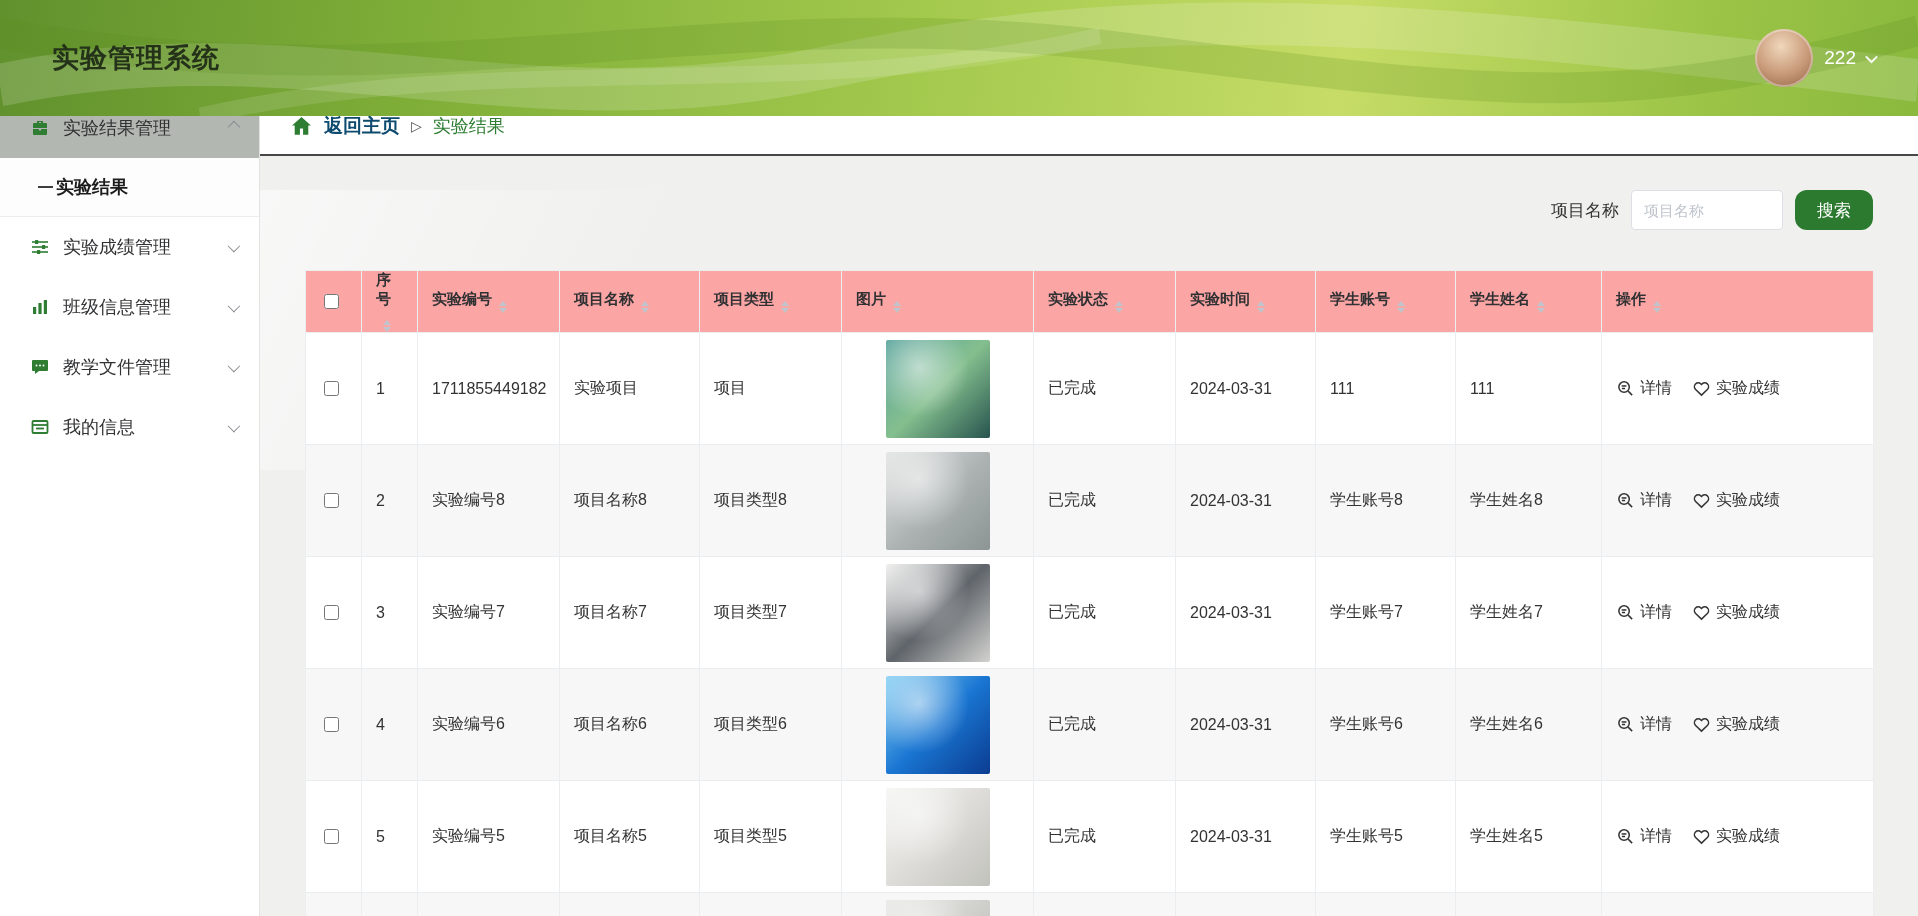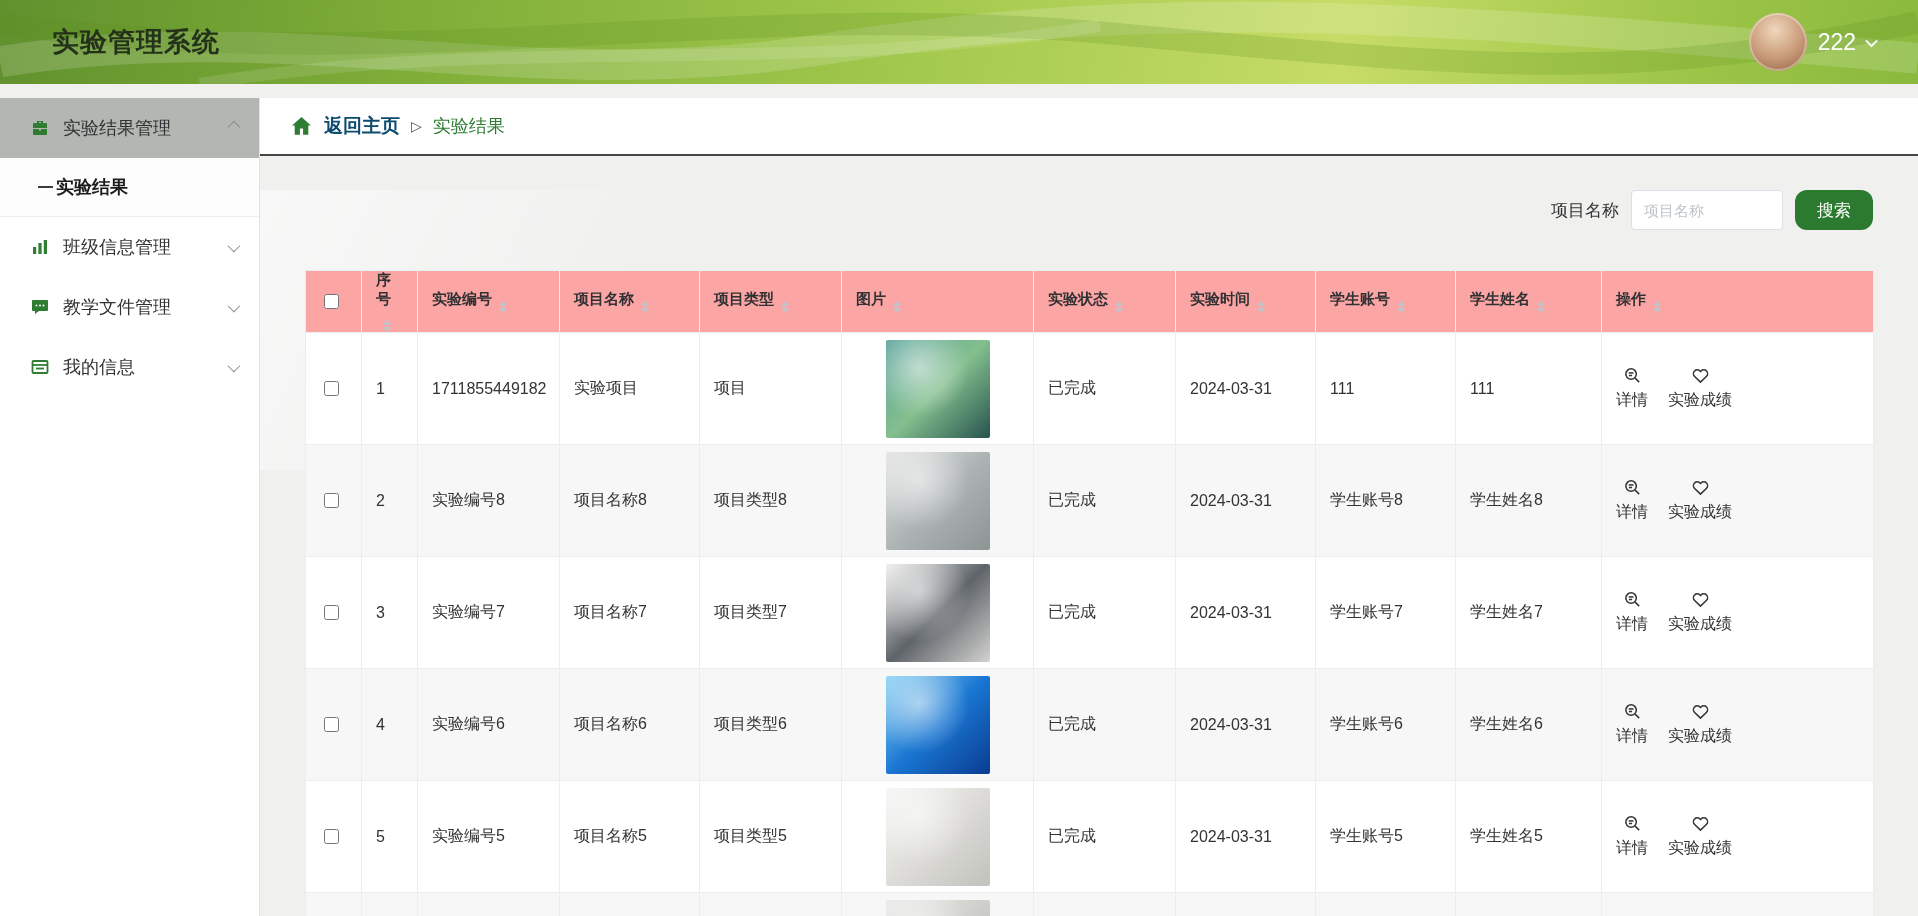--- a/index.html
+++ b/index.html
@@ -5,31 +5,31 @@
   * { box-sizing: border-box; }
   html,body { margin:0; padding:0; }
   body { background:#dfe1df; overflow:hidden; }
   .page {
     position:relative; width:1918px; height:916px; overflow:hidden;
     background:#f0f1ef; font-family:"Liberation Sans","DejaVu Sans",sans-serif; color:#333;
   }
 
   
   .app-header {
-    position:absolute; top:0; left:0; right:0; height:84px; z-index:6;
+    position:absolute; top:0; left:0; right:0; height:116px; z-index:6;
     background:linear-gradient(97deg,#61912d 0%,#7fae38 22%,#a3c94d 48%,#c6dc66 70%,#9dc547 88%,#8ab93e 100%);
     display:flex; align-items:center; overflow:hidden;
   }
   .header-waves { position:absolute; inset:0; width:100%; height:100%; }
   .app-title { position:relative; z-index:2; margin:0 0 0 52px; font-size:27px; font-weight:bold; color:#24321a; letter-spacing:1px; }
   .user-menu { position:relative; z-index:2; margin-left:auto; margin-right:42px; display:flex; align-items:center; gap:11px; cursor:pointer; }
   .avatar { width:58px; height:58px; border-radius:50%; flex:none;
     background:radial-gradient(circle at 45% 30%, #f0d7bb, #c79877 55%, #8d5f3f);
     box-shadow:inset 0 0 0 2px rgba(255,255,255,.35); }
-  .username { color:#ffffff; font-size:23px; }
+  .username { color:#ffffff; font-size:19px; }
   .chev { width:9px; height:9px; border-right:2px solid rgba(255,255,255,.92); border-bottom:2px solid rgba(255,255,255,.92); }
   .chev.down { transform:rotate(45deg) translate(-1px,-1px); }
 
   
   .sidebar { position:absolute; top:98px; left:0; bottom:0; width:260px; background:#fff; border-right:1px solid #e2e4e2; z-index:5; }
   .menu-item { height:60px; display:flex; align-items:center; padding:0 22px 0 30px; font-size:18px; color:#303133; cursor:pointer; }
   .menu-item.active { background:#b3b7b2; }
   .menu-icon { width:20px; height:20px; margin-right:13px; flex:none; }
   .menu-icon svg { width:20px; height:20px; display:block; }
   .menu-label { flex:1; }
@@ -66,21 +66,21 @@
   tbody td { height:112px; background-clip:padding-box; }
   tbody tr:nth-child(even) td { background-color:#f6f7f6; }
   tbody tr:nth-child(odd) td { background-color:#fff; }
   input[type=checkbox] { width:15px; height:15px; accent-color:#2b7a2f; cursor:pointer; }
   .sort { display:inline-flex; flex-direction:column; margin-left:7px; vertical-align:-2px; gap:2px; }
   .sort::before { content:""; width:0; border-left:4px solid transparent; border-right:4px solid transparent; border-bottom:5px solid #c0c4cc; }
   .sort::after { content:""; width:0; border-left:4px solid transparent; border-right:4px solid transparent; border-top:5px solid #c0c4cc; }
   td.cell-image { text-align:center; }
   .img-ph { width:104px; height:98px; border-radius:2px; margin:6px auto; background:#ddd; }
   .ops { display:flex; align-items:center; gap:20px; }
-  .op { display:inline-flex; align-items:center; gap:5px; cursor:pointer; color:#333; font-size:16px; white-space:nowrap;flex-direction:column; }
+  .op { display:inline-flex; align-items:center; gap:5px; cursor:pointer; color:#333; font-size:16px; white-space:nowrap; }
   .op svg { width:19px; height:19px; flex:none; }
 
   .watermark { position:absolute; right:28px; bottom:4px; z-index:9; font-size:34px; letter-spacing:1px;
     color:rgba(168,168,168,.6); pointer-events:none; white-space:nowrap; }
 </style>
 </head>
 <body>
 
 <div class="page">
 
@@ -106,20 +106,38 @@
           </svg>
       </span>
       <span class="menu-label">实验结果管理</span>
       <span class="side-chev up"></span>
     </div>
     <div class="submenu">
       <div class="submenu-item">
         <span class="tree-dash"></span>
         <span>实验结果</span>
       </div>
+    </div>
+    <div class="menu-item">
+      <span class="menu-icon">
+        <svg viewBox="0 0 20 20">
+            <g stroke="#2e7d32" stroke-width="1.6">
+              <line x1="2" y1="5" x2="18" y2="5"></line>
+              <line x1="2" y1="10" x2="18" y2="10"></line>
+              <line x1="2" y1="15" x2="18" y2="15"></line>
+            </g>
+            <g fill="#2e7d32">
+              <rect x="5" y="3" width="3.2" height="4" rx="0.6"></rect>
+              <rect x="12" y="8" width="3.2" height="4" rx="0.6"></rect>
+              <rect x="7" y="13" width="3.2" height="4" rx="0.6"></rect>
+            </g>
+          </svg>
+      </span>
+      <span class="menu-label">实验成绩管理</span>
+      <span class="side-chev down"></span>
     </div>
     <div class="menu-item">
       <span class="menu-icon">
         <svg viewBox="0 0 20 20" fill="#2e7d32">
             <rect x="3" y="10" width="3.2" height="7"></rect>
             <rect x="8.4" y="6" width="3.2" height="11"></rect>
             <rect x="13.8" y="3" width="3.2" height="14"></rect>
           </svg>
       </span>
       <span class="menu-label">班级信息管理</span>

